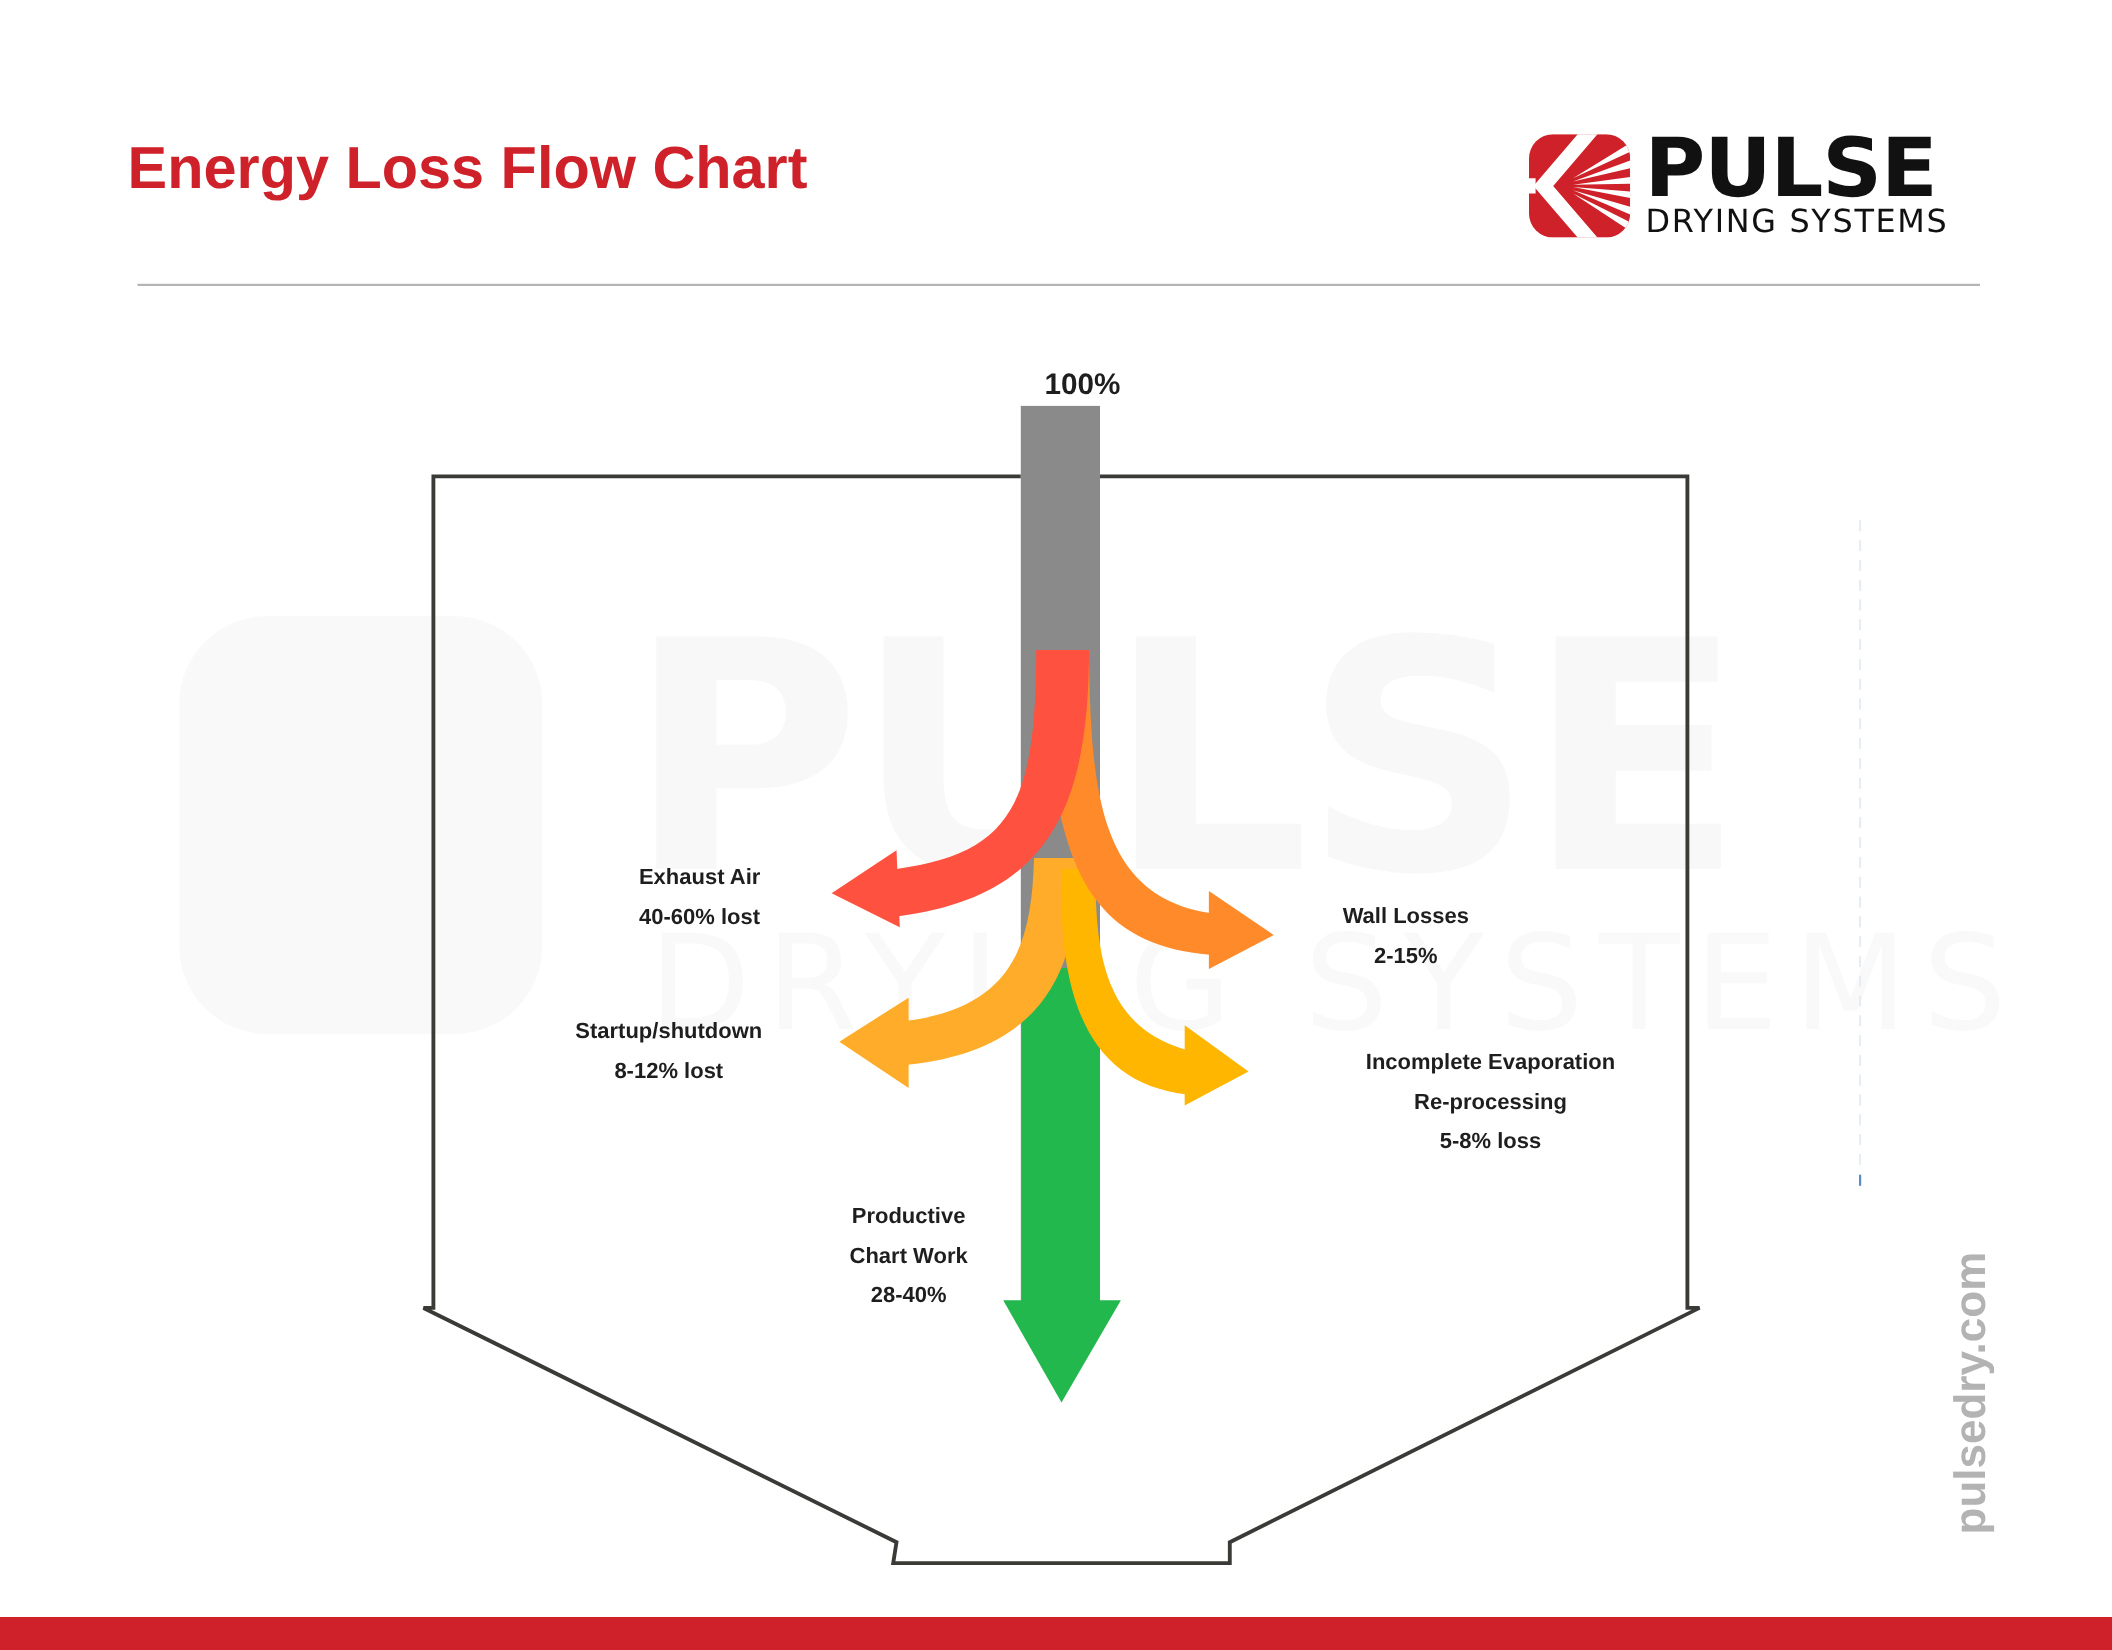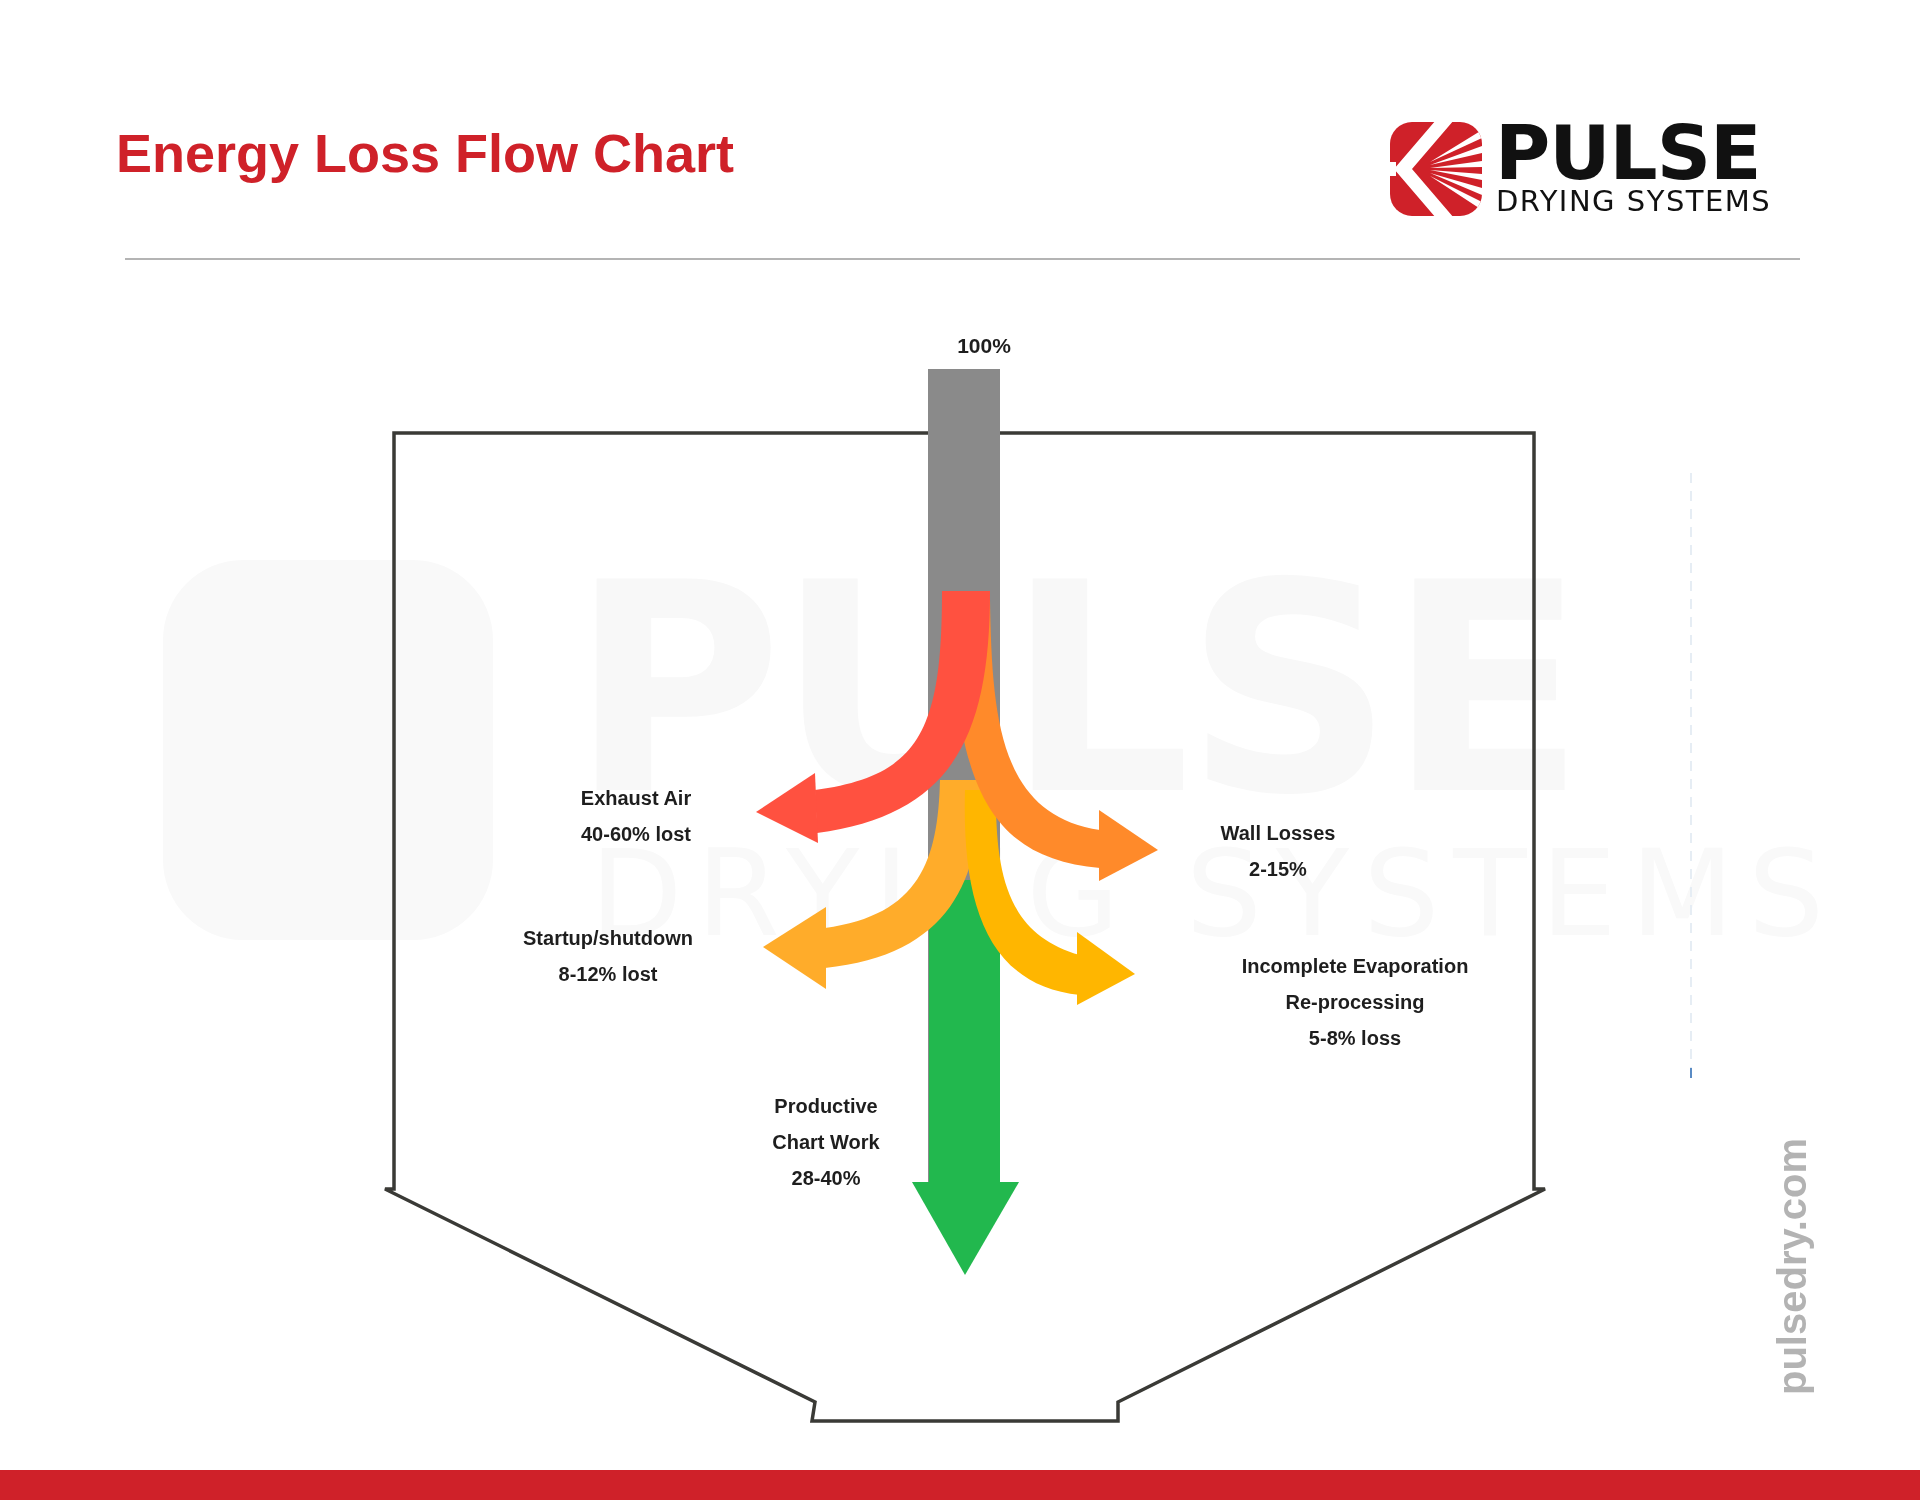--- a/index.html
+++ b/index.html
@@ -13,21 +13,21 @@
                font-family:"DejaVu Sans",sans-serif; color:#111; letter-spacing:-1px; line-height:74px;
                transform:scaleX(1.02); transform-origin:left; }
   .logo-sub { position:absolute; left:106px; top:66px; font-size:29px; color:#111;
               font-family:"DejaVu Sans",sans-serif; letter-spacing:1.5px; line-height:30px; white-space:nowrap; }
   .logo-icon { position:absolute; left:0; top:2px; width:92px; height:94px; }
   .diagram { position:absolute; left:0; top:0; width:1920px; height:1500px; }
   .label { position:absolute; text-align:center; font-size:20px; font-weight:bold; color:#1e1e1e;
            line-height:36px; white-space:nowrap; transform:translateX(-50%); }
   .label span { display:block; }
   .pct-top { position:absolute; left:984px; top:334px; transform:translateX(-50%);
-             font-size:21px; font-weight:bold; color:#1e1e1e; }
+             font-size:27px; font-weight:bold; color:#1e1e1e; }
   .side-url { position:absolute; left:1770px; top:1395px; transform-origin:left top; transform:rotate(-90deg);
               font-size:40px; font-weight:bold; color:#b3b3b3; white-space:nowrap; line-height:44px; }
   .footer-bar { position:absolute; left:0; top:1470px; width:1920px; height:30px; background:#cf2129; }
 </style>
 </head>
 <body>
 
 <div class="title">Energy Loss Flow Chart</div>
 
 <div class="logo">

